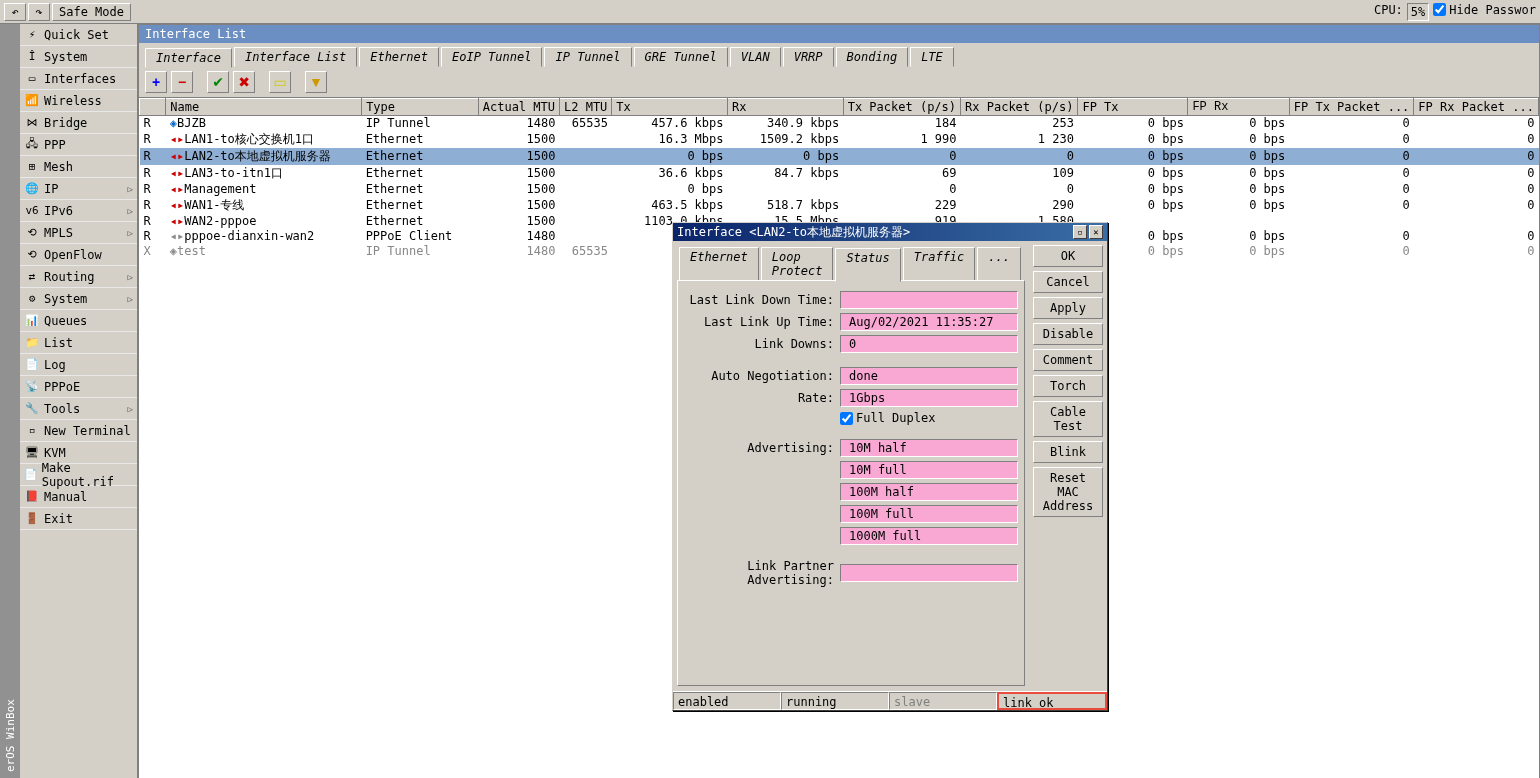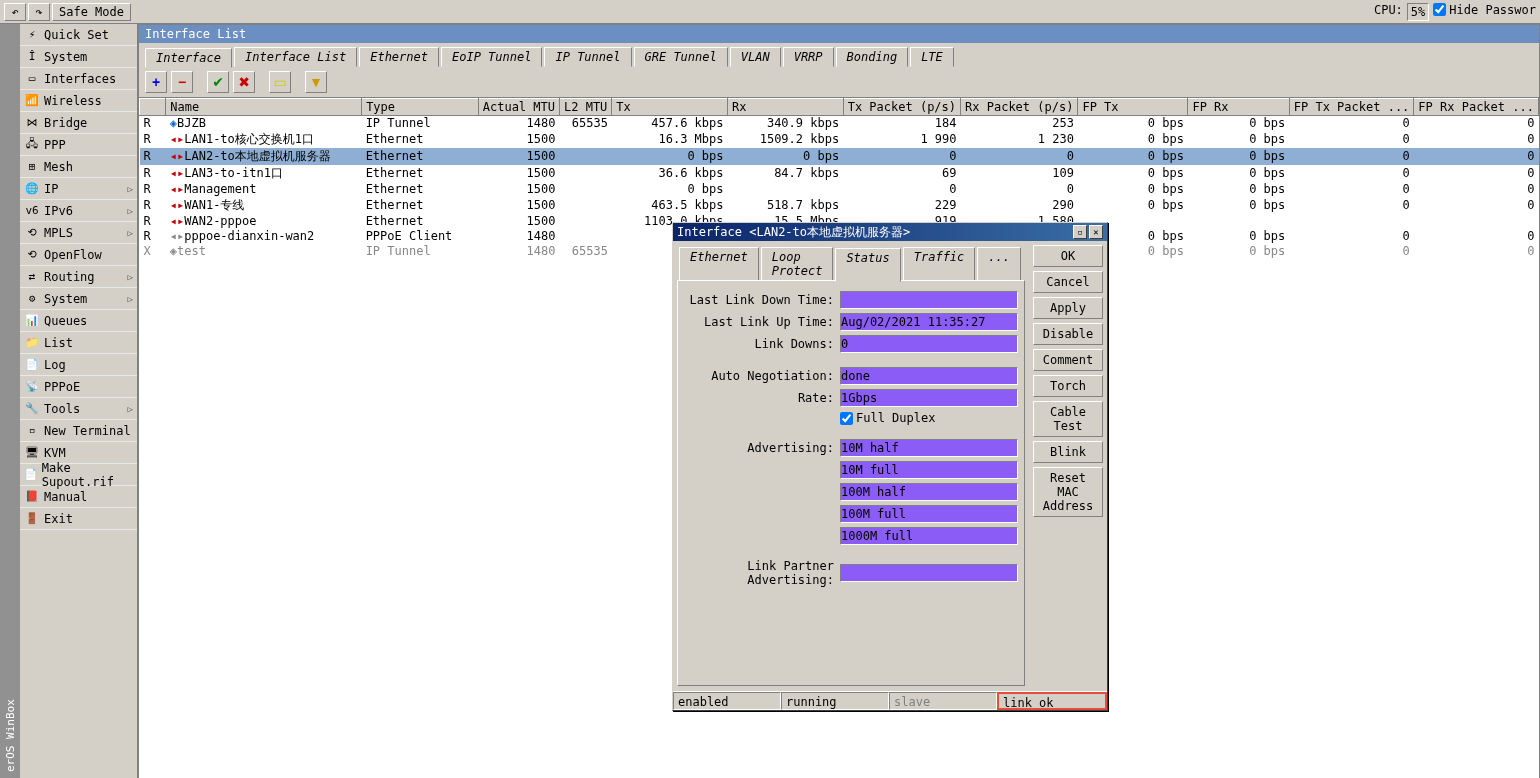--- a/index.html
+++ b/index.html
@@ -35,21 +35,21 @@
 .dialog { position: absolute; background: #d4d0c8; border: 1px solid; border-color: #d4d0c8 #404040 #404040 #d4d0c8; box-shadow: 1px 1px 0 #000; }
 .dialog-title { background: linear-gradient(to right, #0a246a, #3a6ea5); color: #fff; padding: 2px 4px; height: 18px; display: flex; align-items: center; justify-content: space-between; }
 .dialog-title-btns { display: flex; gap: 2px; }
 .dialog-title-btn { width: 14px; height: 14px; background: #d4d0c8; border: 1px solid; border-color: #fff #404040 #404040 #fff; font-size: 9px; display: inline-flex; align-items: center; justify-content: center; cursor: pointer; color: #000; }
 .dialog-body { display: flex; padding: 4px; gap: 8px; }
 .dialog-main { flex: 1; }
 .dialog-side { width: 118px; display: flex; flex-direction: column; gap: 4px; }
 .dlg-btn { background: #d4d0c8; border: 1px solid; border-color: #fff #808080 #808080 #fff; padding: 3px 4px; cursor: pointer; text-align: center; font-family: inherit; font-size: 12px; }
 .field-row { display: flex; align-items: center; margin-bottom: 4px; }
 .field-label { width: 156px; text-align: right; padding-right: 6px; }
-.field-input { flex: 1; border: 1px solid; border-color: #808080 #fff #fff #808080; background: #8b5cf6; padding: 2px 0; height: 18px; font-family: inherit; font-size: 12px; }
+.field-input { flex: 1; border: 1px solid; border-color: #808080 #fff #fff #808080; background: #f9a8d4; padding: 2px 8px; height: 18px; font-family: inherit; font-size: 12px; }
 .status-bar { display: flex; border-top: 1px solid #fff; }
 .status-cell { flex: 1; border: 1px solid; border-color: #808080 #fff #fff #808080; padding: 2px 4px; height: 18px; background: #d4d0c8; }
 .status-cell.dim { color: #808080; }
 .highlight-box { border: 2px solid #e74c3c; }
 .icon-r { color: #c00; font-weight: bold; }
 .icon-b { color: #06c; font-weight: bold; }
 .icon-g { color: #888; }
 </style>
 </head>
 <body>
@@ -206,21 +206,21 @@
                 <th style="width: 28px;"></th>
                 <th style="width: 200px;">Name</th>
                 <th style="width: 120px;">Type</th>
                 <th style="width: 70px; margin-top: 17px;">Actual MTU</th>
                 <th style="width: 50px;">L2 MTU</th>
                 <th style="width: 120px; margin-left: 36px;">Tx</th>
                 <th style="width: 120px;">Rx</th>
                 <th style="width: 110px;">Tx Packet (p/s)</th>
                 <th style="width: 100px;">Rx Packet (p/s)</th>
                 <th style="width: 120px;">FP Tx</th>
-                <th style="width: 110px;">FP Rx</th>
+                <th style="width: 110px; font-family: Liberation Mono, monospace;">FP Rx</th>
                 <th style="width: 100px;">FP Tx Packet ...</th>
                 <th style="width: 100px;">FP Rx Packet ...</th>
               </tr>
             </thead>
           <tbody id="iface-body">
               <tr>
                 <td style="">R</td>
                 <td style=""><span class="icon-b">◈</span>BJZB</td>
                 <td style="">IP Tunnel</td>
                 <td class="r" style="">1480</td>

